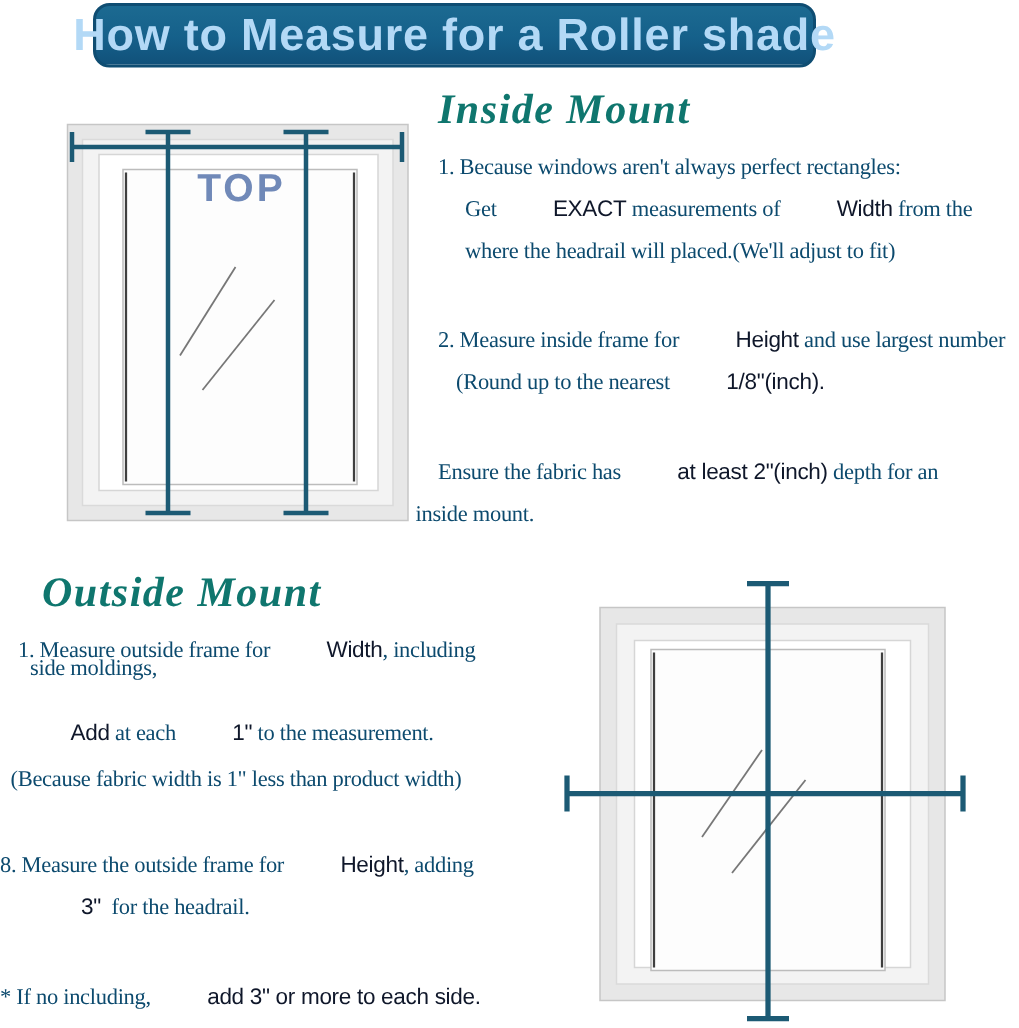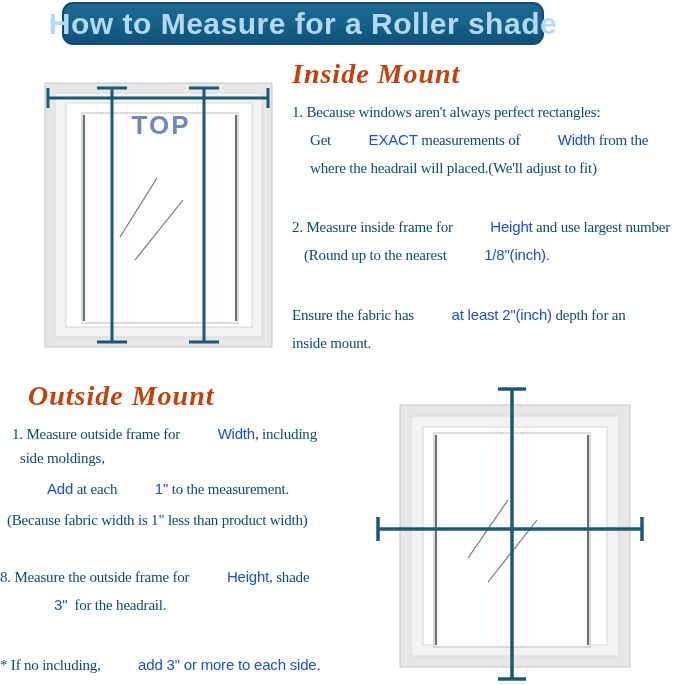--- a/index.html
+++ b/index.html
@@ -10,29 +10,29 @@
     background:linear-gradient(180deg,#1c6a91 0%,#15608a 55%,#11517a 100%);
     border:2px solid #0f4d72;border-radius:11px;box-sizing:border-box;
     display:flex;align-items:center;justify-content:center;
   }
   .banner-title{
     font-size:30px;font-weight:bold;color:#b3d9f6;letter-spacing:0.5px;white-space:nowrap;
   }
 
   .sec-heading{
     position:absolute;font-family:"Liberation Serif",serif;font-style:italic;font-weight:600;
-    font-size:28px;color:#c2410c;letter-spacing:1px;white-space:nowrap;
+    font-size:28px;color:#0f766e;letter-spacing:1px;white-space:nowrap;
   }
 
   .txt{
     position:absolute;font-size:15px;line-height:20px;color:#1a1a1a;
     letter-spacing:-0.2px;white-space:pre;
   }
   .c-k{color:#0c4a6e;font-family:Liberation Serif, serif;}
-  .c-p{color:#1d4ed8;padding-left:34px;}
+  .c-p{color:#0f172a;padding-left:34px;}
 
   svg{position:absolute;}
   .win-svg{overflow:visible;}
 </style>
 </head>
 <body>
 
 <div class="page">
 
   <div class="banner">
@@ -72,30 +72,30 @@
   </svg>
 
   <div>
     <div class="sec-heading" style="left:292px;top:58px;">Inside Mount</div>
     <div class="txt" style="left:292px;top:102px;"><span class="c-k">1. Because windows aren't always perfect rectangles:</span></div>
     <div class="txt" style="left:310px;top:130px;"><span class="c-k">Get </span><span class="c-p">EXACT</span><span class="c-k"> measurements of </span><span class="c-p">Width</span><span class="c-k"> from the </span><span class="c-p">TOP</span></div>
     <div class="txt" style="left:310px;top:158px;"><span class="c-k">where the headrail will placed.(We'll adjust to fit)</span></div>
     <div class="txt" style="left:292px;top:217px;text-align:center;"><span class="c-k">2. Measure inside frame for </span><span class="c-p">Height</span><span class="c-k"> and use largest number</span></div>
     <div class="txt" style="left:304px;top:245px;"><span class="c-k">(Round up to the nearest </span><span class="c-p">1/8"(inch).</span></div>
     <div class="txt" style="left:292px;top:305px;"><span class="c-k">Ensure the fabric has </span><span class="c-p">at least 2"(inch)</span><span class="c-k"> depth for an</span></div>
-    <div class="txt" style="left:292px;top:333px;"><span class="c-k">inside mount.</span></div>
+    <div class="txt" style="left:277px;top:333px;"><span class="c-k">inside mount.</span></div>
   </div>
 
   <div>
     <div class="sec-heading" style="left:4px;top:380px;margin-left:24px;">Outside Mount</div>
     <div class="txt" style="left:12px;top:424px;"><span class="c-k">1. Measure outside frame for </span><span class="c-p">Width</span><span class="c-k">, including</span></div>
-    <div class="txt" style="left:20px;top:448px;"><span class="c-k">side moldings,</span></div>
+    <div class="txt" style="left:20px;top:436px;"><span class="c-k">side moldings,</span></div>
     <div class="txt" style="left:13px;top:479px;"><span class="c-p">Add</span><span class="c-k"> at each </span><span class="c-p">1"</span><span class="c-k"> to the measurement.</span></div>
     <div class="txt" style="left:7px;top:510px;"><span class="c-k">(Because fabric width is 1" less than product width)</span></div>
-    <div class="txt" style="left:0px;top:567px;"><span class="c-k">8. Measure the outside frame for </span><span class="c-p">Height</span><span class="c-k">, shade</span></div>
+    <div class="txt" style="left:0px;top:567px;"><span class="c-k">8. Measure the outside frame for </span><span class="c-p">Height</span><span class="c-k">, adding</span></div>
     <div class="txt" style="left:20px;top:595px;"><span class="c-p">3"</span><span class="c-k">  for the headrail.</span></div>
     <div class="txt" style="left:0px;top:655px;"><span class="c-k">* If no including, </span><span class="c-p">add 3" or more to each side.</span></div>
   </div>
 
   <svg class="win-svg" style="left:370px;top:383px;" width="282" height="302" viewBox="0 0 282 302">
     <g>
       <rect x="30" y="22" width="230" height="262" fill="#e7e7e7" stroke="#c6c6c6" stroke-width="1"></rect>
       <rect x="41" y="33" width="208" height="240" fill="#f3f3f3" stroke="#dadada" stroke-width="1"></rect>
       <rect x="53" y="44" width="184" height="218" fill="#ffffff" stroke="#d6d6d6" stroke-width="1"></rect>
       <rect x="64" y="50" width="156" height="214" fill="#fdfdfd" stroke="#bcbcbc" stroke-width="1"></rect>

